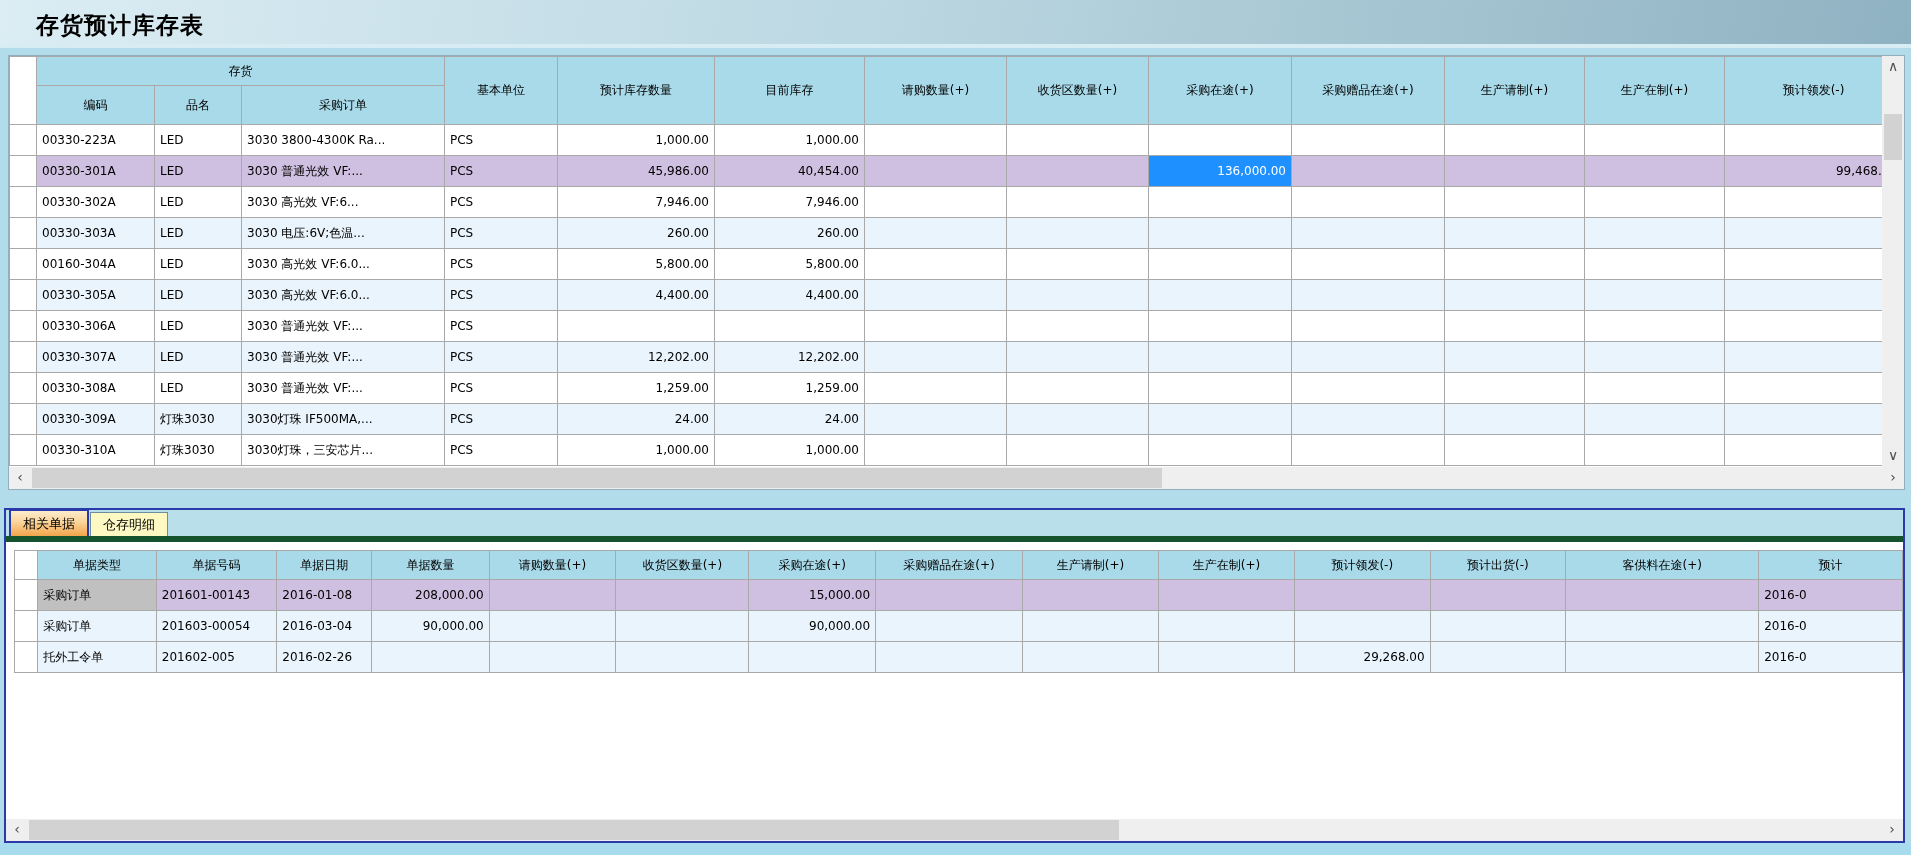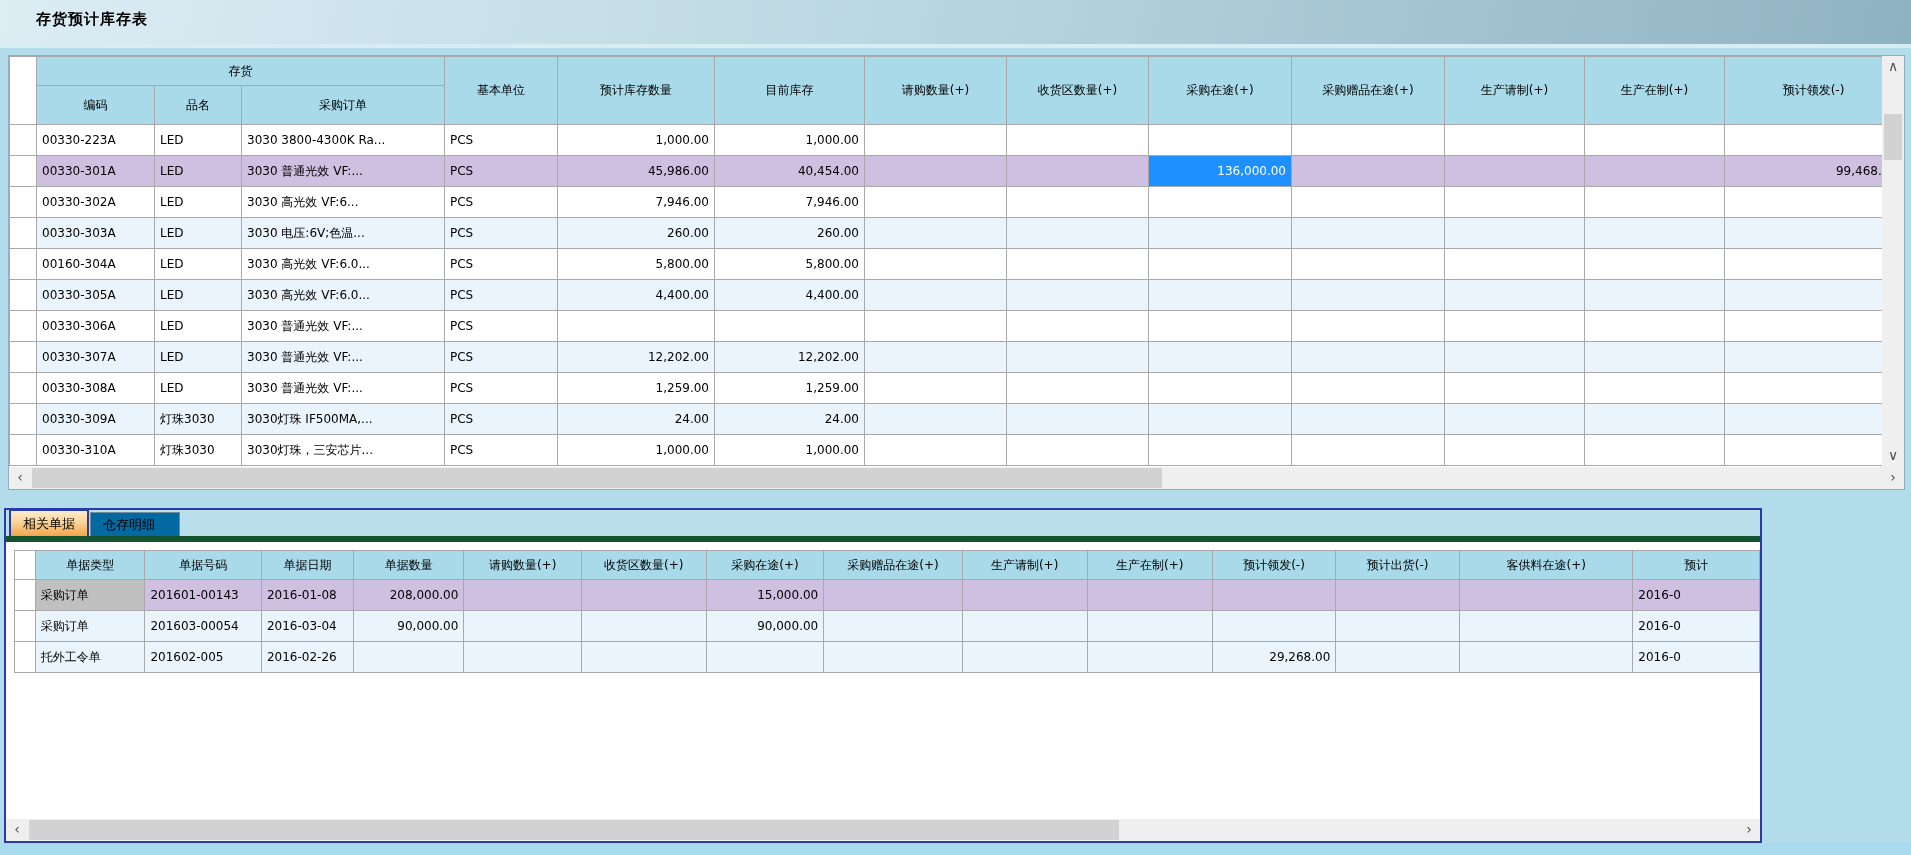--- a/index.html
+++ b/index.html
@@ -7,21 +7,21 @@
     width:1911px;height:855px;position:relative;overflow:hidden;
     background:#b3dcea;
     font-family:"DejaVu Sans","Liberation Sans",sans-serif;
     font-size:12px;color:#000;
   }
   
   .titlebar{
     position:absolute;left:0;top:0;width:1911px;height:44px;
     background:linear-gradient(100deg,#dcedf4 0%,#bcd8e2 45%,#8fb2c2 100%);
   }
-  .titlebar .title{padding:10px 16px 0 36px;font-size:15px;font-weight:bold;letter-spacing:1px;}
+  .titlebar .title{padding:10px 16px 0 36px;font-size:23px;font-weight:bold;letter-spacing:1px;}
   .title-underline{position:absolute;left:0;top:44px;width:1911px;height:4px;background:#d8ecf3;}
 
   
   table.grid{border-collapse:collapse;table-layout:fixed;background:#fff;}
   table.grid th,table.grid td{
     border:1px solid #a9a9a9;padding:0 5px;overflow:hidden;white-space:nowrap;
     font-weight:normal;font-size:12px;
   }
   table.grid th{background:#a9dae9;text-align:center;margin-top:26px;}
   table.grid td{height:30px;background:#fff;}
@@ -47,27 +47,27 @@
   .sb-arrow{
     position:absolute;width:22px;height:22px;text-align:center;line-height:21px;
     color:#4f4f4f;font-size:14px;user-select:none;
   }
   .sb-thumb{position:absolute;background:#d2d2d2;}
   .vscroll .sb-thumb{left:2px;right:2px;}
   .hscroll .sb-thumb{top:1px;bottom:1px;}
 
   
   .bottom-panel{
-    position:absolute;left:4px;top:508px;width:1758px;height:335px;
+    position:absolute;left:4px;top:508px;width:1901px;height:335px;
     border:2px solid #2a3aa8;background:#b9dfeb;box-sizing:border-box;
   }
   .tabbar{height:26px;display:flex;align-items:flex-end;padding-left:3px;}
   .tab{
-    padding:3px 24px 2px 12px;margin-right:1px;cursor:default;
-    border:1px solid #6d8ea0;border-bottom:none;background:#0369a1;
+    padding:3px 12px 2px 12px;margin-right:1px;cursor:default;
+    border:1px solid #6d8ea0;border-bottom:none;background:#fef9c3;
     position:relative;z-index:1;font-size:13px;
   }
   .tab.active{
     background:linear-gradient(180deg,#fdeccd 0%,#fbd49a 45%,#f2a44a 100%);
     border:2px solid #2a3aa8;border-bottom:none;z-index:3;
     padding:4px 12px 3px 12px;
   }
   .panel-content{
     position:absolute;left:0;right:0;top:26px;bottom:0;
     background:#fff;border-top:6px solid #14532d;overflow:hidden;

